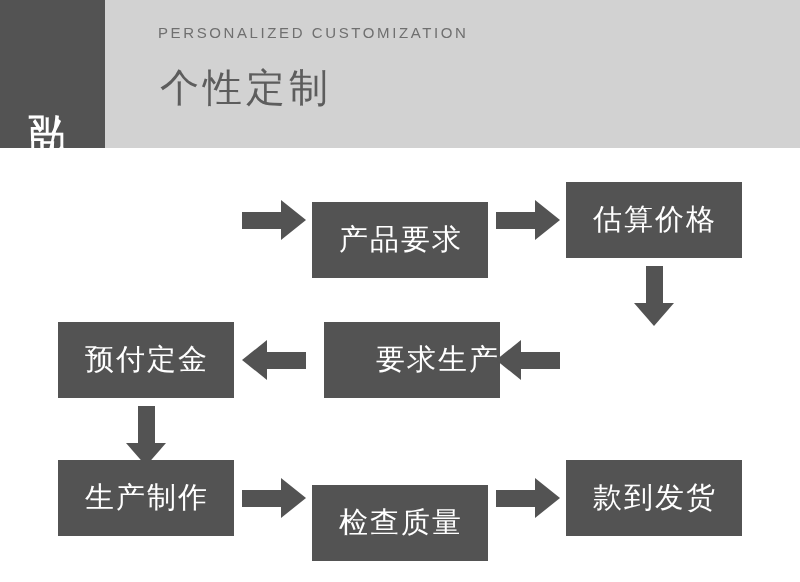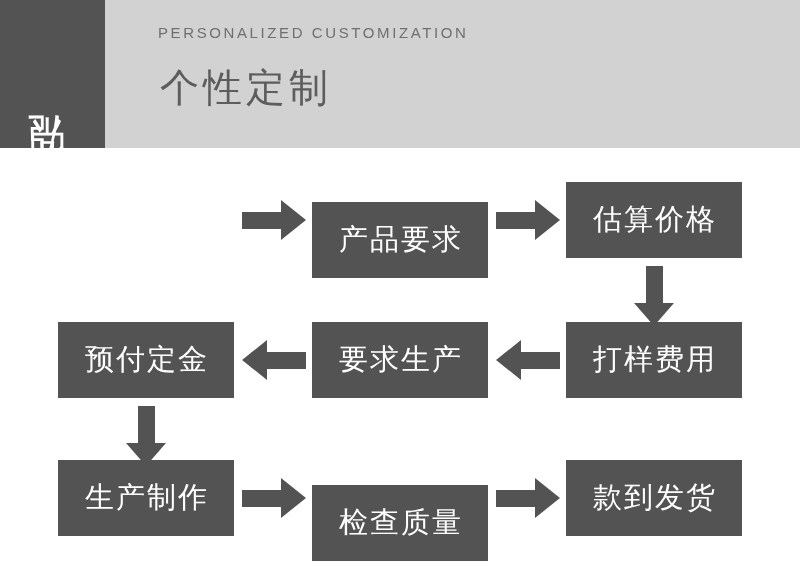--- a/index.html
+++ b/index.html
@@ -212,29 +212,26 @@
       <span class="head"></span>
     </div>
 
     <div class="node" style="left:58px;  top:174px;text-align:center;">
       <span class="node-label">预付定金</span>
     </div>
     <div class="arrow-h left" style="left:242px; top:192px;">
       <span class="shaft"></span>
       <span class="head"></span>
     </div>
-    <div class="node" style="left:312px; top:174px;">
+    <div class="node" style="left:324px; top:174px;justify-content:flex-end;">
       <span class="node-label">要求生产</span>
     </div>
     <div class="arrow-h left" style="left:496px; top:192px;">
       <span class="shaft"></span>
       <span class="head"></span>
-    </div>
-    <div class="node" style="left:566px; top:174px;">
-      <span class="node-label">打样费用</span>
     </div>
 
     <div class="arrow-v" style="left:126px; top:258px;">
       <span class="shaft"></span>
       <span class="head"></span>
     </div>
 
     <div class="node" style="left:58px;  top:312px;">
       <span class="node-label">生产制作</span>
     </div>

